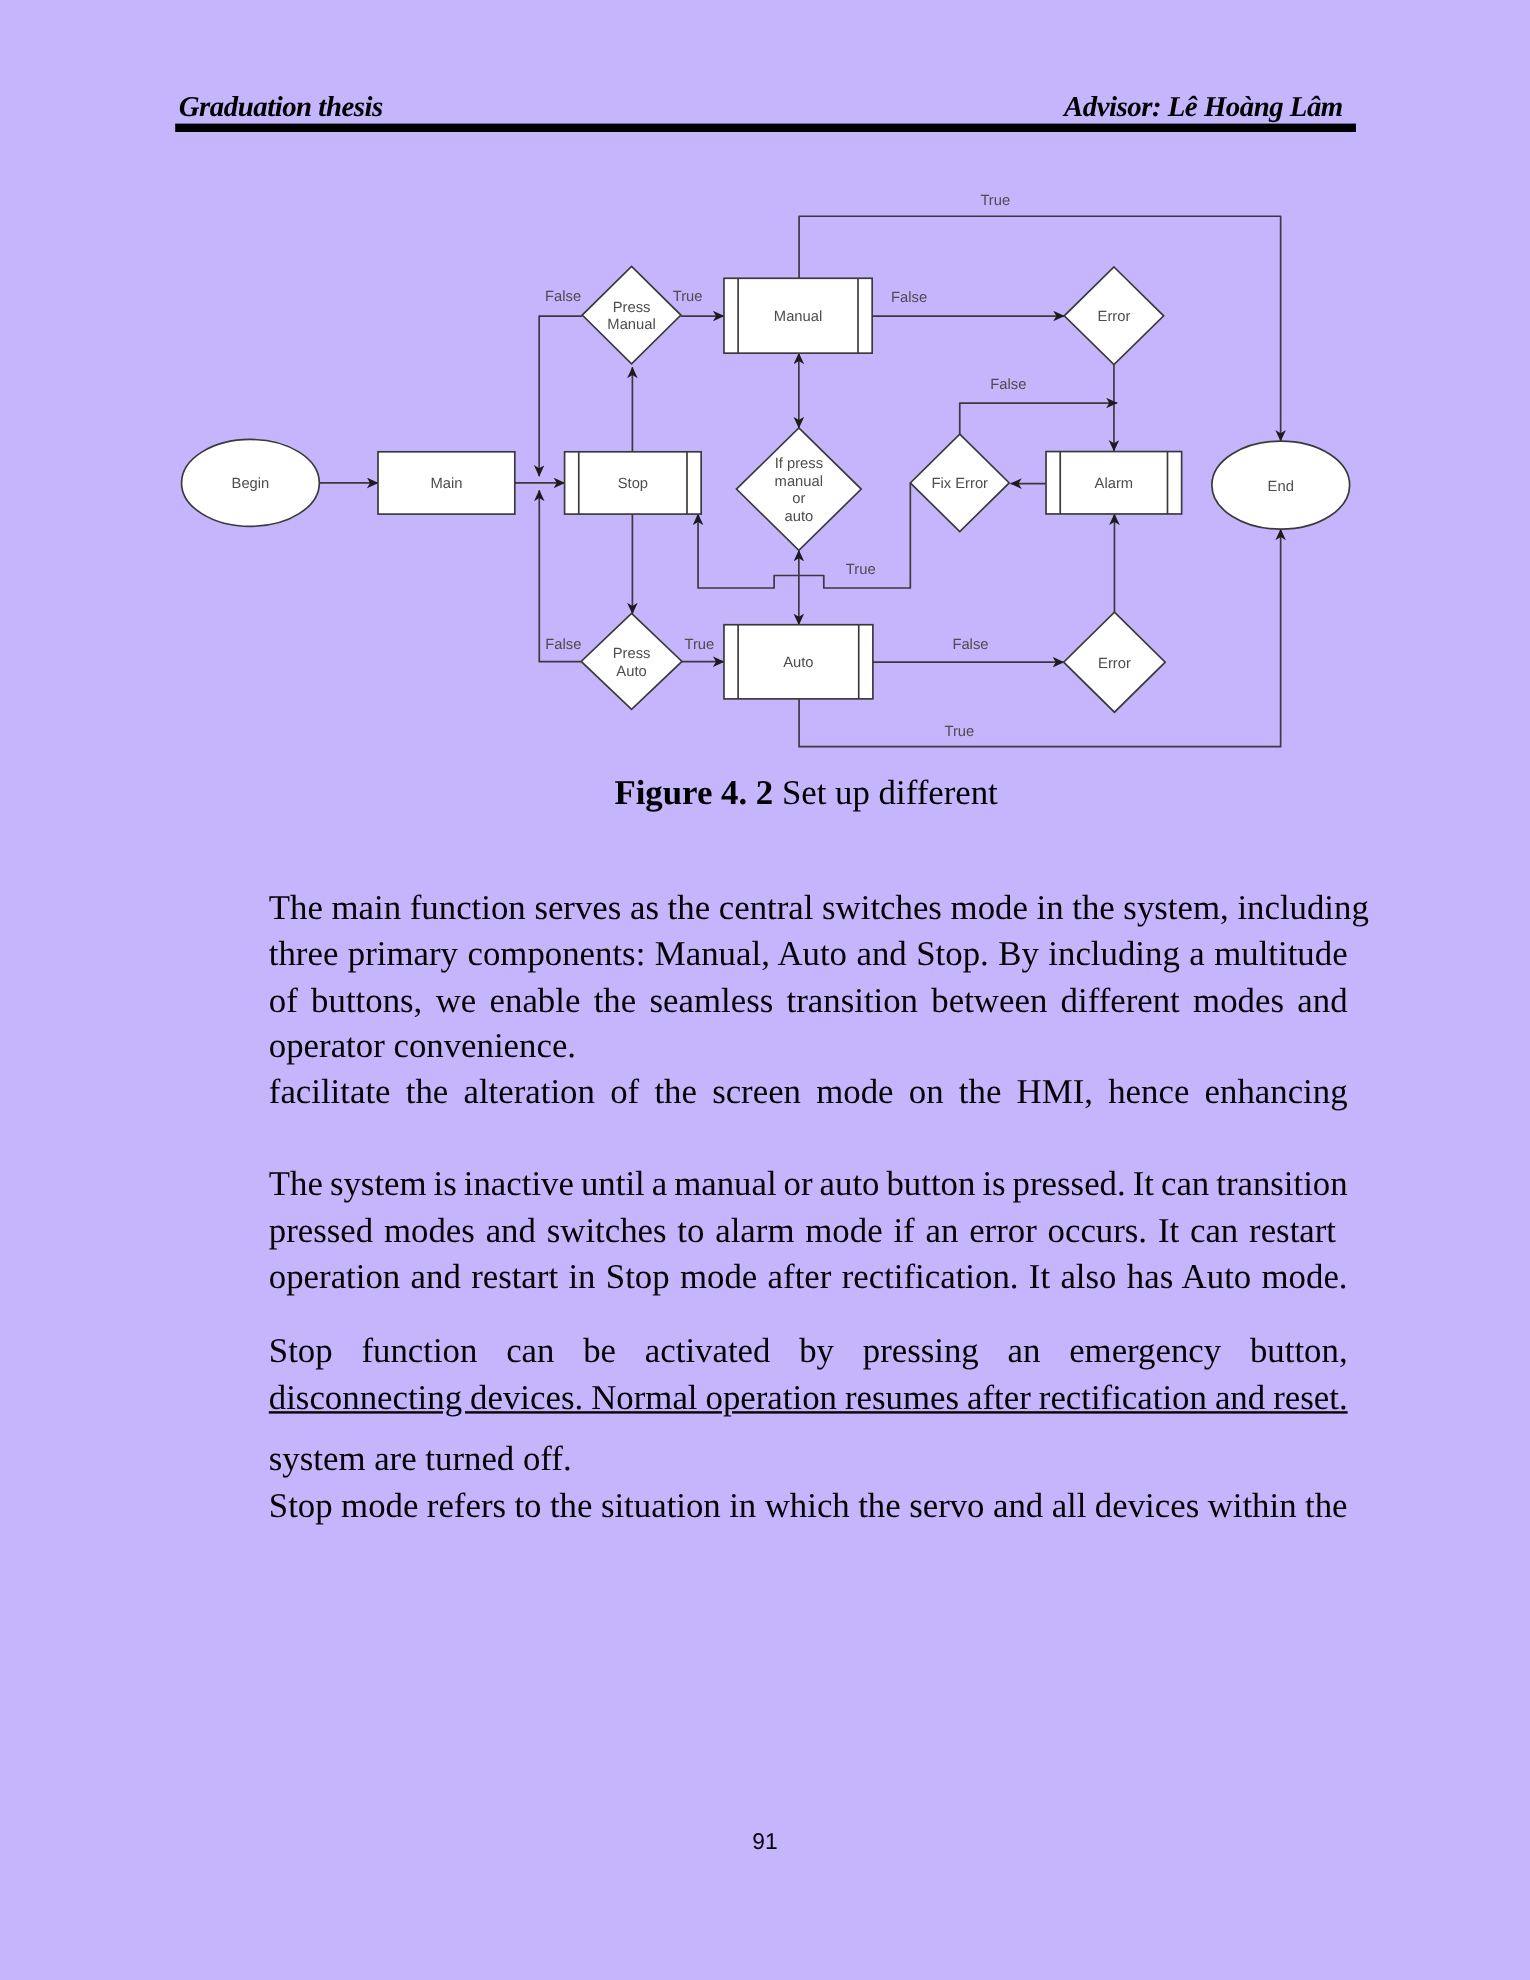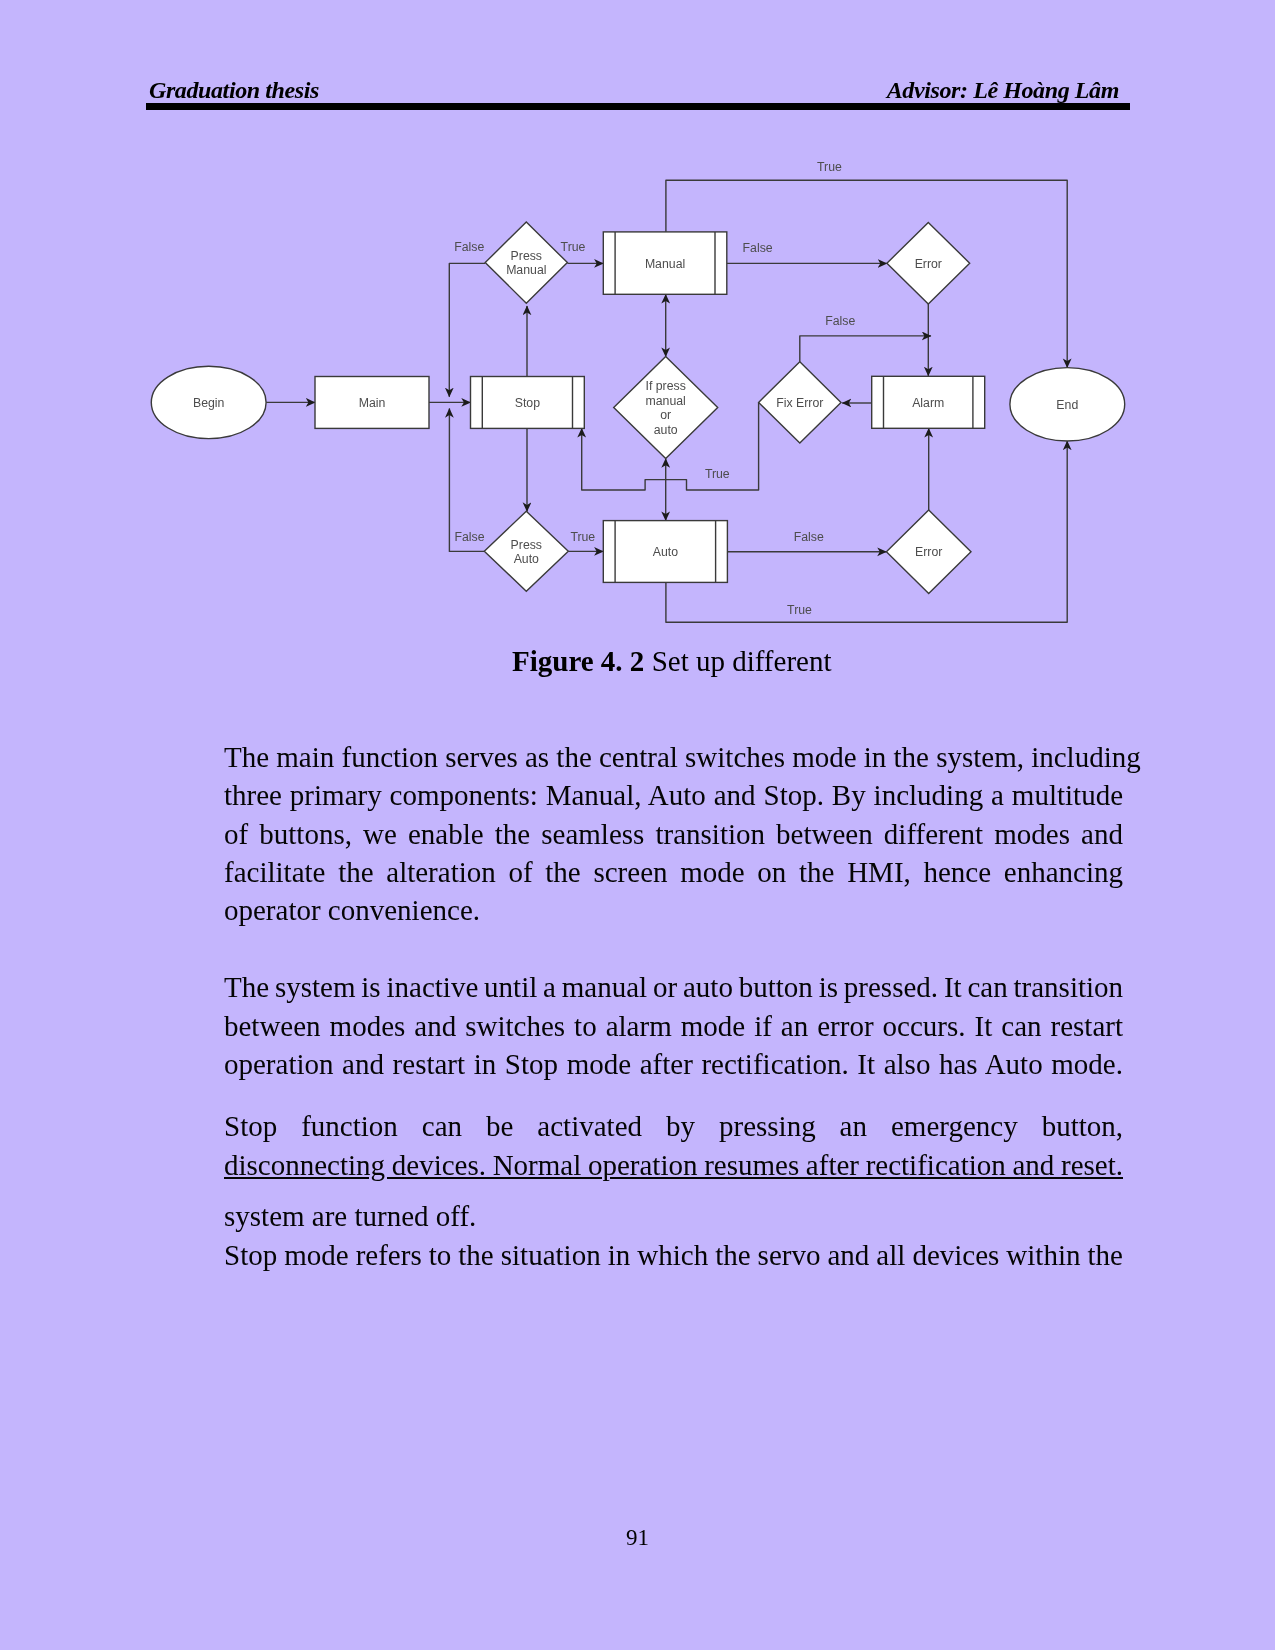--- a/index.html
+++ b/index.html
@@ -74,22 +74,22 @@
   #para-1 { top: 737.8px; }
   #para-2 { top: 968.2px; }
   #para-3 { top: 1197.4px; }
   
   #footer {
     position: absolute;
     left: 0;
     top: 1525.5px;
     width: 1275px;
     text-align: center;
-    font-family: Liberation Serif, serif;
-    font-size: 23px;
+    font-family: Liberation Sans, sans-serif;
+    font-size: 19px;
     line-height: 1;
     color: #030303;
   }
 </style>
 </head>
 <body>
 
 <div id="page">
 
   <div id="header">
@@ -197,26 +197,26 @@
       <text x="808.7" y="540.7" text-anchor="middle" fill="#4d4d4d" font-family="&quot;Liberation Sans&quot;, sans-serif" font-size="12.3">False</text>
       <text x="799.5" y="613.5" text-anchor="middle" fill="#4d4d4d" font-family="&quot;Liberation Sans&quot;, sans-serif" font-size="12.3">True</text>
     </svg>
 
   <p id="figure-caption"><span class="cap-bold">Figure 4. 2</span><span> Set up different</span></p>
 
   <div id="para-1" class="para">
       <div class="pline" style="word-spacing: -0.05px;">The main function serves as the central switches mode in the system, including</div>
       <div class="pline" style="word-spacing: 0.66px;">three primary components: Manual, Auto and Stop. By including a multitude</div>
       <div class="pline" style="word-spacing: 3.86px;">of buttons, we enable the seamless transition between different modes and</div>
+      <div class="pline lastline">operator convenience.</div>
       <div class="pline" style="word-spacing: 5.45px;">facilitate the alteration of the screen mode on the HMI, hence enhancing</div>
-      <div class="pline lastline">operator convenience.</div>
     </div>
   <div id="para-2" class="para">
       <div class="pline" style="word-spacing: -1.42px;">The system is inactive until a manual or auto button is pressed. It can transition</div>
-      <div class="pline" style="word-spacing: 1.76px;">between modes and switches to alarm mode if an error occurs. It can restart</div>
+      <div class="pline" style="word-spacing: 1.76px;">pressed modes and switches to alarm mode if an error occurs. It can restart</div>
       <div class="pline" style="word-spacing: 1.36px;">operation and restart in Stop mode after rectification. It also has Auto mode.</div>
       <div class="pline" style="word-spacing: 16.73px; margin-top: 24px;">Stop function can be activated by pressing an emergency button,</div>
       <div class="pline lastline" style="word-spacing: -0.56px; text-decoration: underline;">disconnecting devices. Normal operation resumes after rectification and reset.</div>
     </div>
   <div id="para-3" class="para">
       <div class="pline lastline">system are turned off.</div>
       <div class="pline" style="word-spacing: -0.22px;">Stop mode refers to the situation in which the servo and all devices within the</div>
     </div>
 
   <div id="footer">

